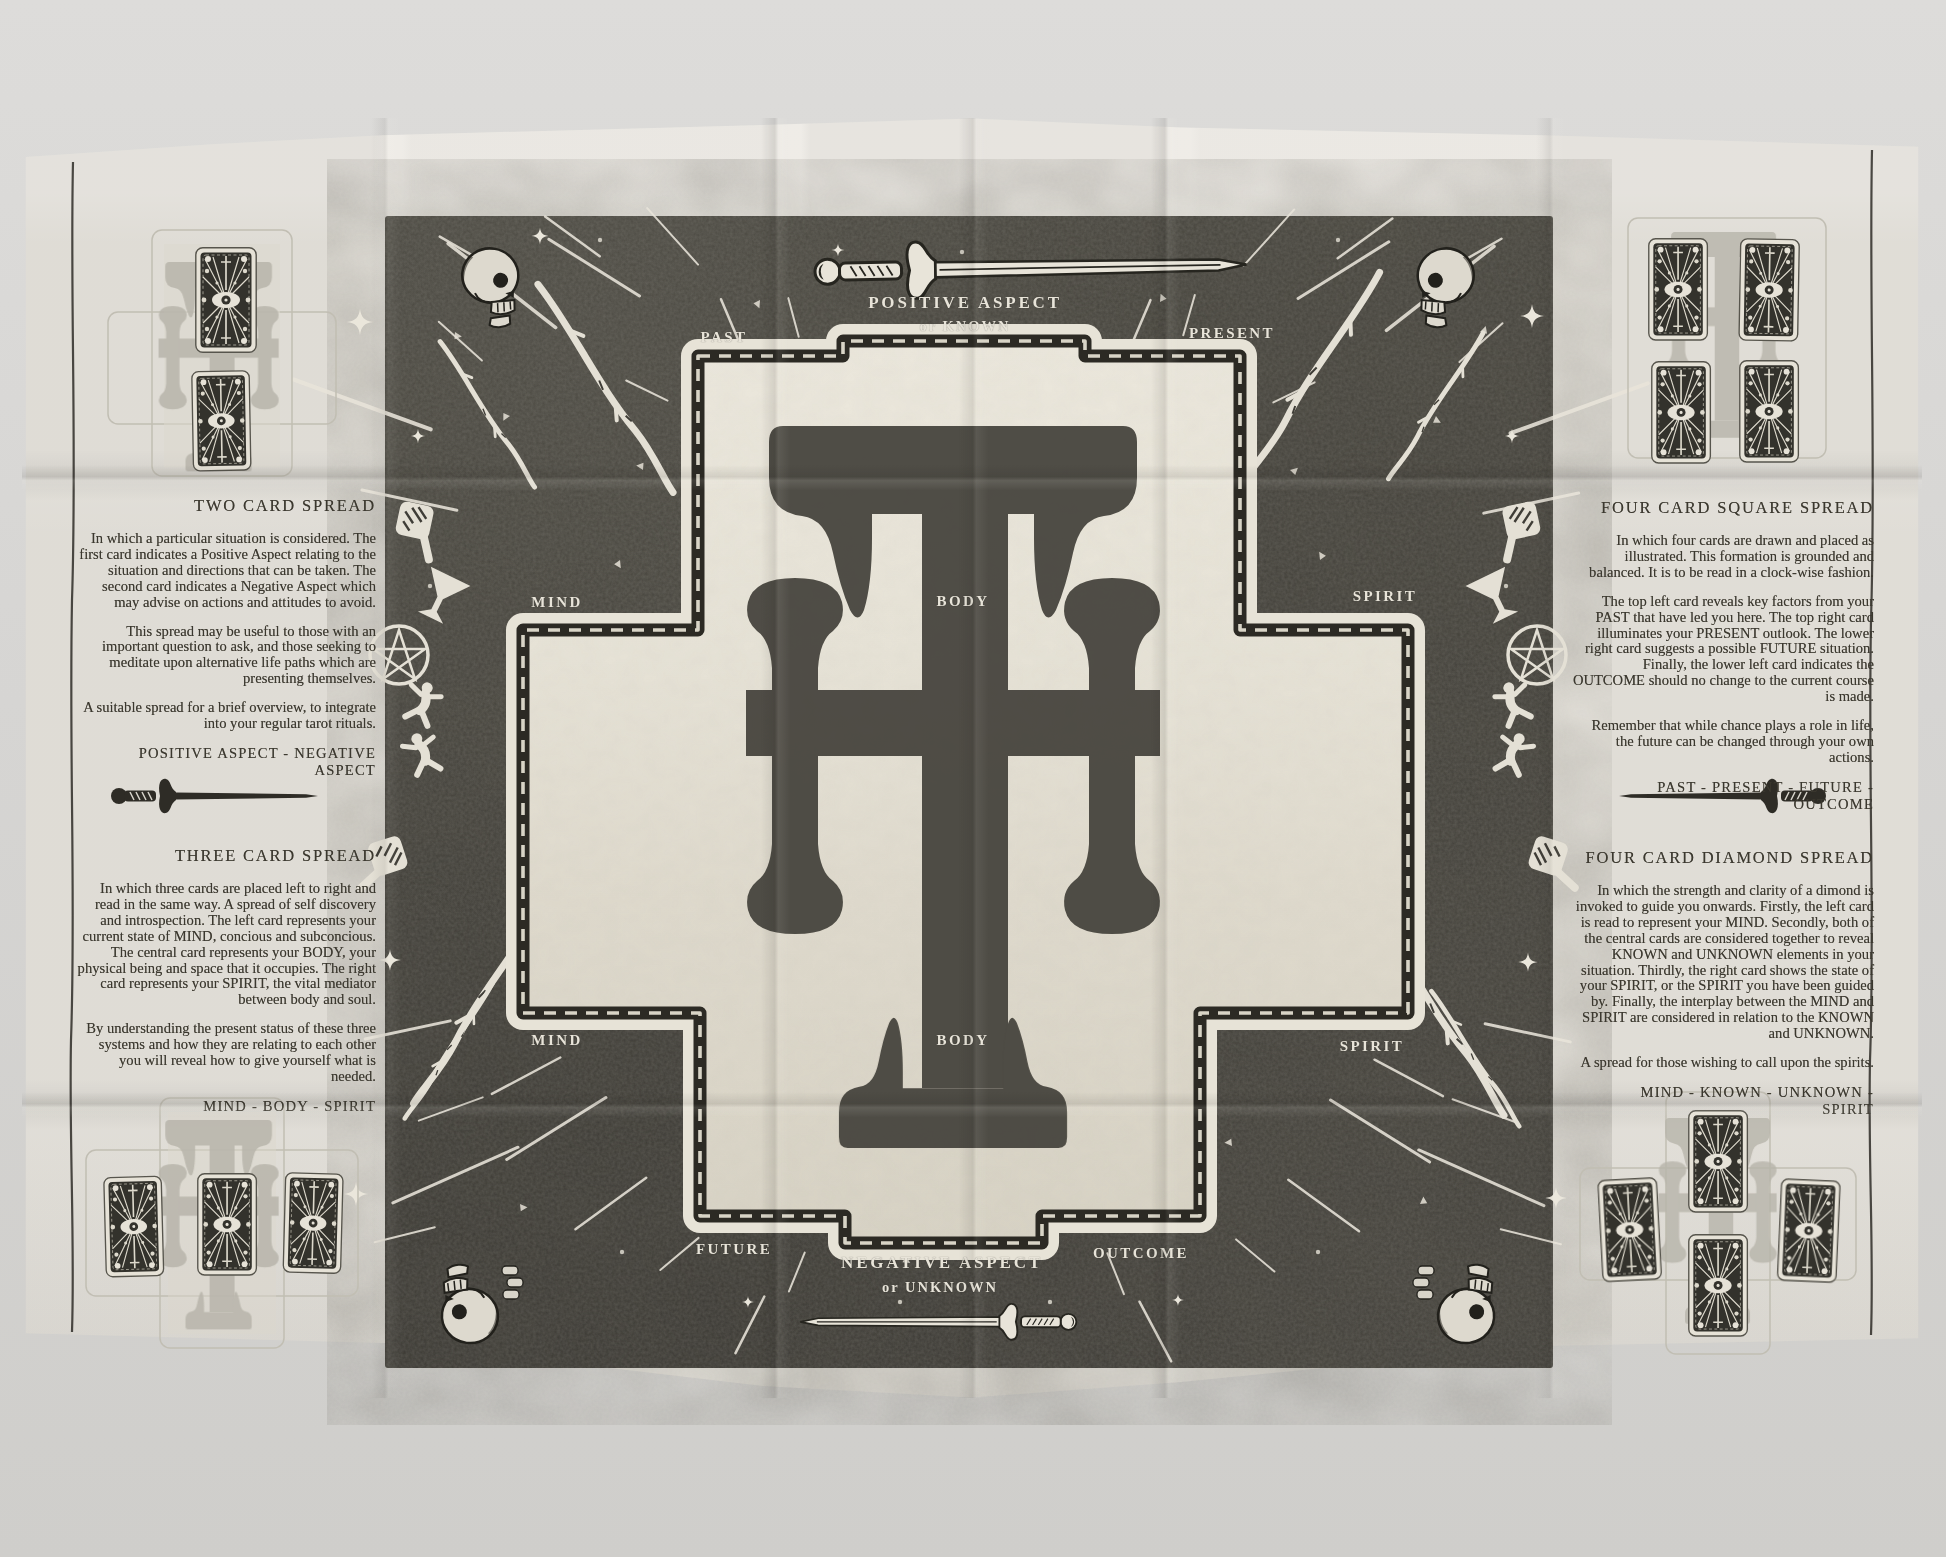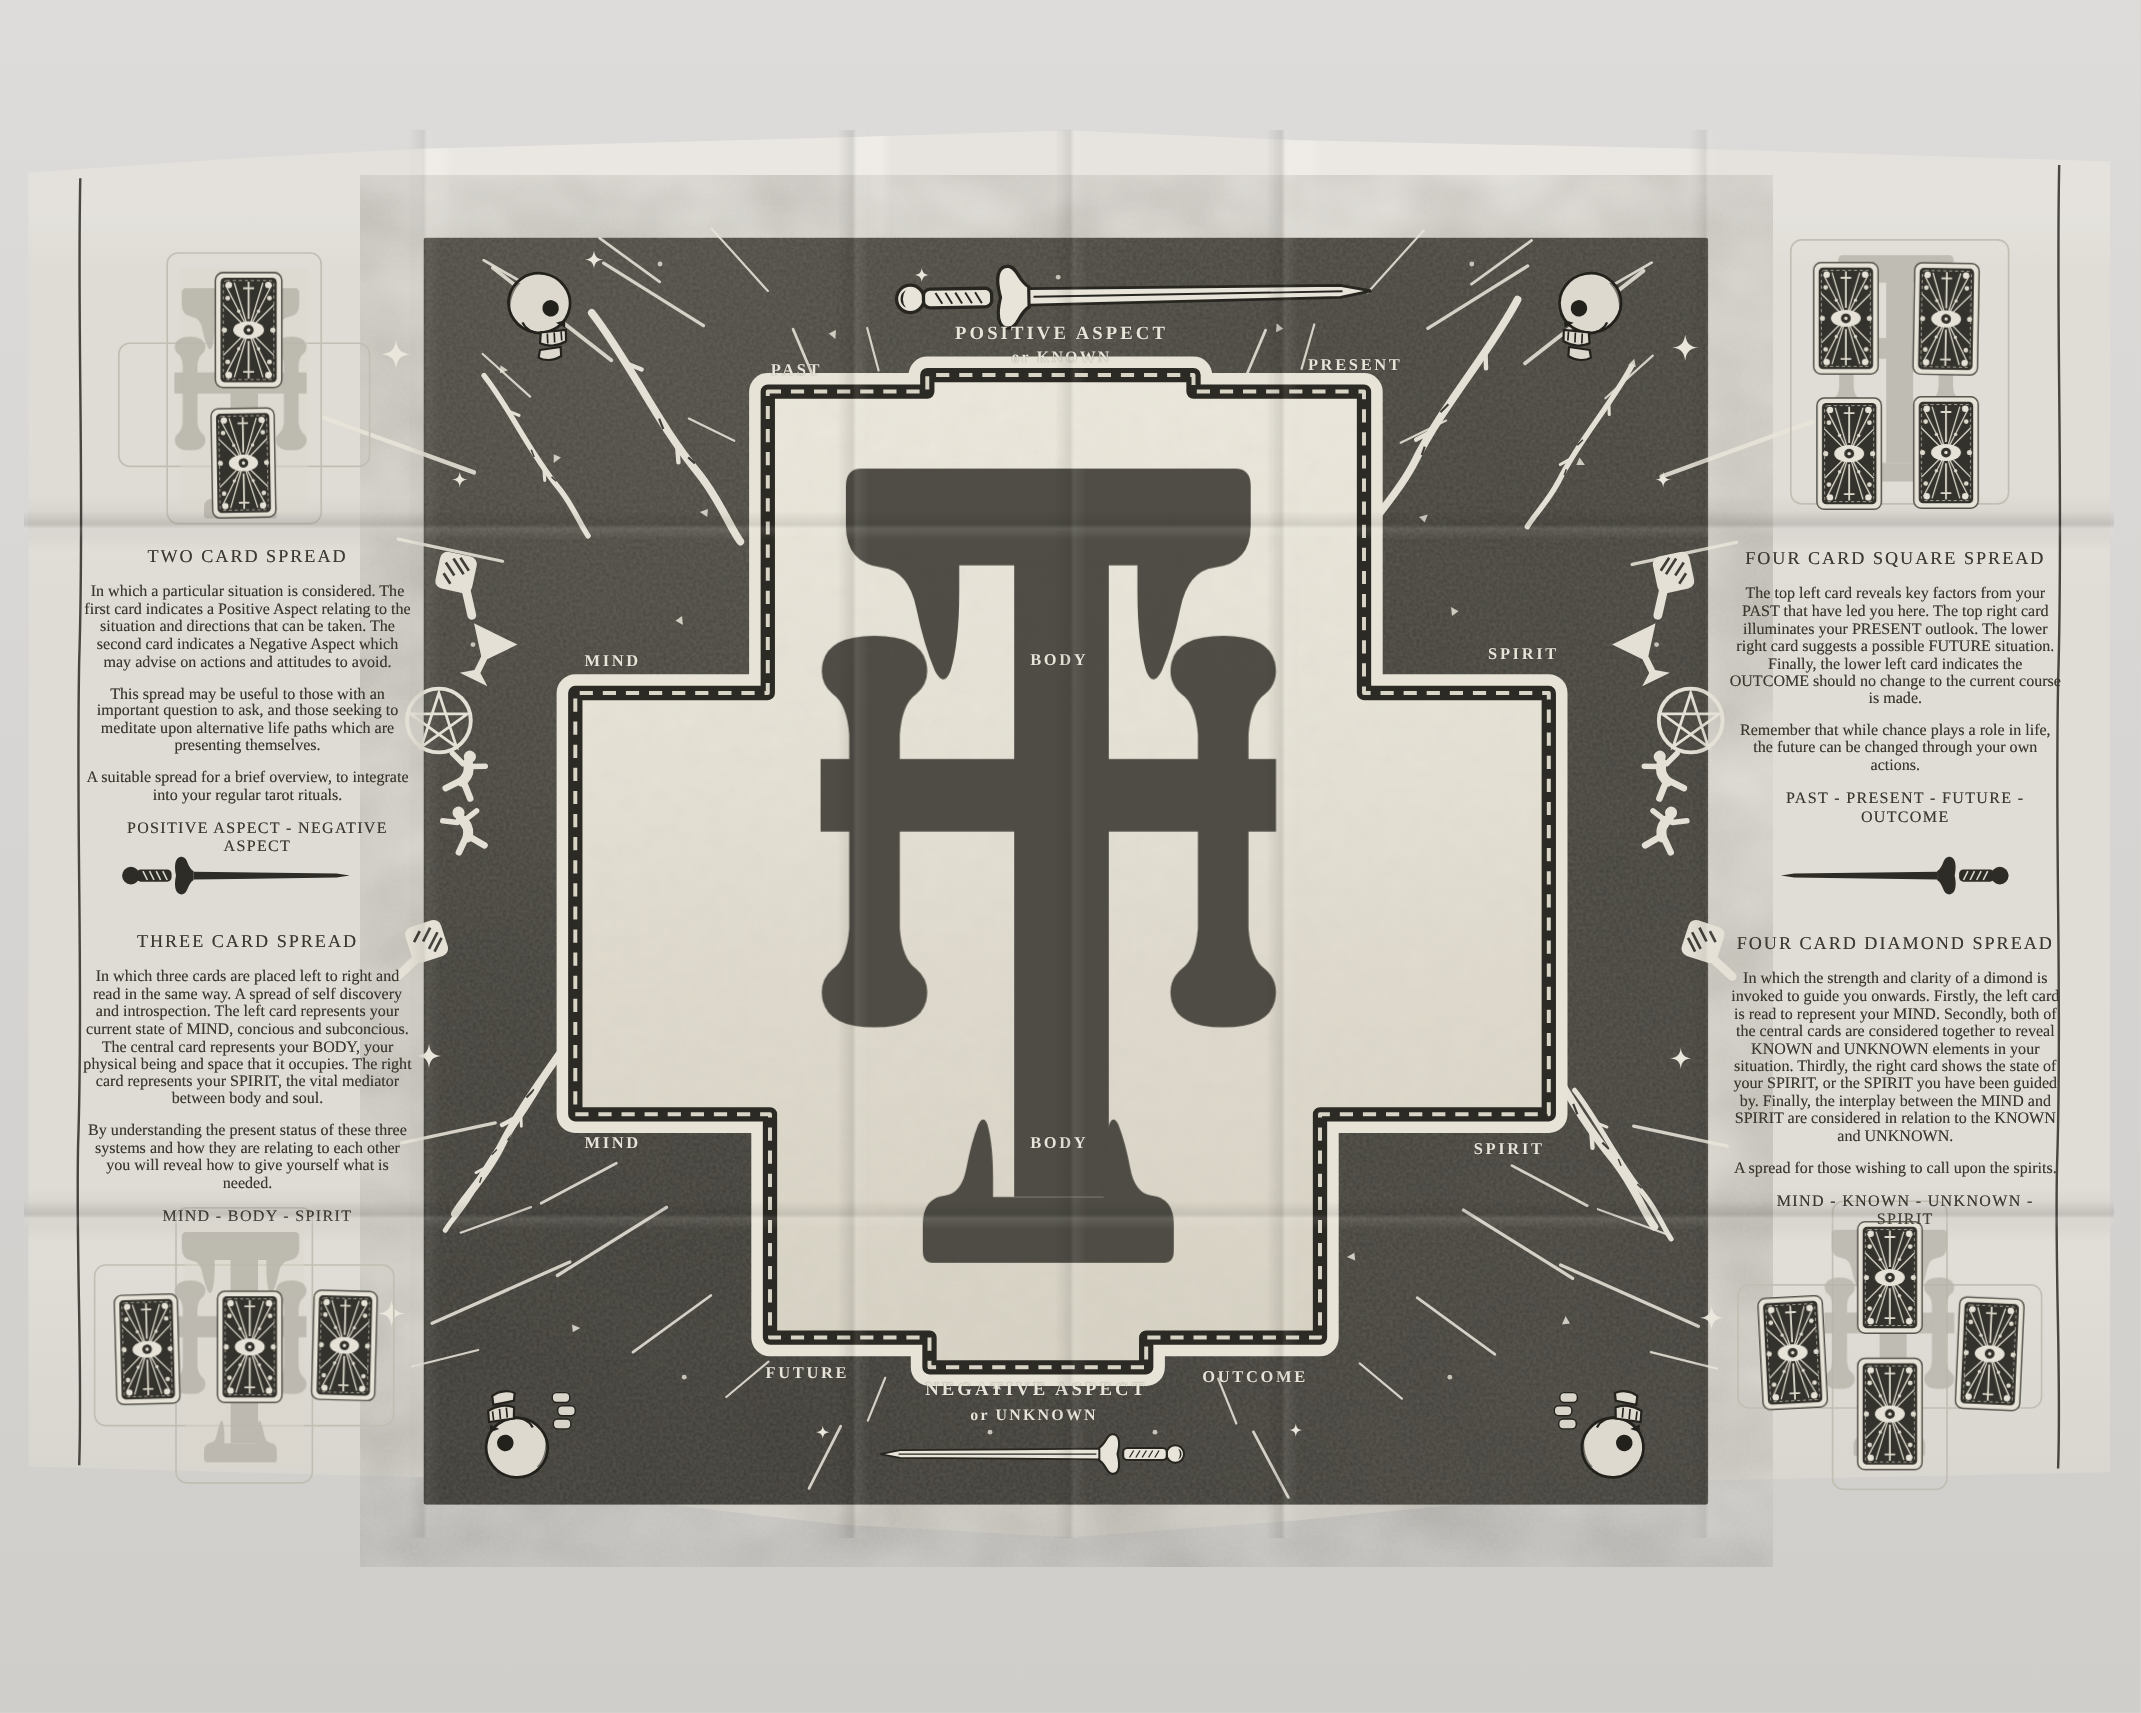--- a/index.html
+++ b/index.html
@@ -13,21 +13,21 @@
       linear-gradient(180deg, rgba(255,255,255,.22) 0 6%, rgba(255,255,255,0) 10%, rgba(0,0,0,0) 26%, rgba(0,0,0,.05) 28%, rgba(255,255,255,.07) 30%, rgba(0,0,0,0) 33%, rgba(0,0,0,0) 75%, rgba(0,0,0,.05) 77%, rgba(255,255,255,.06) 79%, rgba(0,0,0,.03) 96%);
     clip-path:polygon(0.2% 3.2%,10% 2.2%,19% 1.5%,39% 0.7%,50% 0.2%,61% 0.9%,80% 1.5%,99.8% 2.4%,99.8% 95.2%,80% 95.8%,61% 98.6%,50% 99.8%,39% 98.9%,20% 95.6%,0.2% 94.8%);
     box-shadow:0 24px 48px rgba(40,40,36,.35), 0 5px 12px rgba(40,40,36,.22);}
   .darkpanel{position:absolute;left:385px;top:216px;width:1168px;height:1152px;
     background:
       radial-gradient(ellipse at 15% 10%, rgba(125,122,112,.16), transparent 42%),
       radial-gradient(ellipse at 86% 92%, rgba(115,112,102,.14), transparent 45%),
       linear-gradient(180deg,#46443d 0%,#403e38 55%,#3a3833 100%);
     border-radius:3px;}
   svg.board{position:absolute;left:0;top:0;width:1946px;height:1557px;}
-  .txtblock{position:absolute;width:302px;text-align:center;color:#3b382f;
+  .txtblock{position:absolute;width:302px;text-align:right;color:#3b382f;
     text-shadow:0 0 .5px rgba(60,56,46,.55);}
   .ptitle{font-size:16.5px;letter-spacing:1.8px;margin:0 0 15px 0;font-weight:normal;}
   .pbody{font-size:14.6px;line-height:15.9px;margin:0 0 13px 0;}
   .pkw{font-size:14.6px;letter-spacing:1.2px;margin:4px 0 0 0;padding-left:18px;}
   .blabel{position:absolute;transform:translate(-50%,-50%);color:#e8e4d9;
     letter-spacing:2.4px;font-size:15px;font-weight:bold;white-space:nowrap;
     text-shadow:0 0 1px rgba(20,20,16,.5);}
   .blabel.big{font-size:17px;letter-spacing:2.8px;}
   .blabel.small{font-size:14.5px;letter-spacing:2px;}
   .cv{position:absolute;top:118px;height:1280px;width:30px;pointer-events:none;
@@ -425,20 +425,21 @@
   </div>
   <div class="txtblock" style="left:74px;top:846px;">
     <h3 class="ptitle">THREE CARD SPREAD</h3>
     <p class="pbody">In which three cards are placed left to right and read in the same way. A spread of self discovery and introspection. The left card represents your current state of MIND, concious and subconcious. The central card represents your BODY, your physical being and space that it occupies. The right card represents your SPIRIT, the vital mediator between body and soul.</p>
     <p class="pbody">By understanding the present status of these three systems and how they are relating to each other you will reveal how to give yourself what is needed.</p>
     <p class="pkw">MIND  -  BODY  -  SPIRIT</p>
   </div>
 
   <div class="txtblock" style="left:1572px;top:498px;">
     <h3 class="ptitle">FOUR CARD SQUARE SPREAD</h3>
+    <p class="pbody">In which four cards are drawn and placed as illustrated. This formation is grounded and balanced. It is to be read in a clock-wise fashion.</p>
     <p class="pbody">The top left card reveals key factors from your PAST that have led you here. The top right card illuminates your PRESENT outlook. The lower right card suggests a possible FUTURE situation. Finally, the lower left card indicates the OUTCOME should no change to the current course is made.</p>
     <p class="pbody">Remember that while chance plays a role in life, the future can be changed through your own actions.</p>
     <p class="pkw">PAST  -  PRESENT  -  FUTURE  -  OUTCOME</p>
   </div>
   <div class="txtblock" style="left:1572px;top:848px;">
     <h3 class="ptitle">FOUR CARD DIAMOND SPREAD</h3>
     <p class="pbody">In which the strength and clarity of a dimond is invoked to guide you onwards. Firstly, the left card is read to represent your MIND. Secondly, both of the central cards are considered together to reveal KNOWN and UNKNOWN elements in your situation. Thirdly, the right card shows the state of your SPIRIT, or the SPIRIT you have been guided by. Finally, the interplay between the MIND and SPIRIT are considered in relation to the KNOWN and UNKNOWN.</p>
     <p class="pbody">A spread for those wishing to call upon the spirits.</p>
     <p class="pkw">MIND  -  KNOWN  -  UNKNOWN  -  SPIRIT</p>
   </div>

